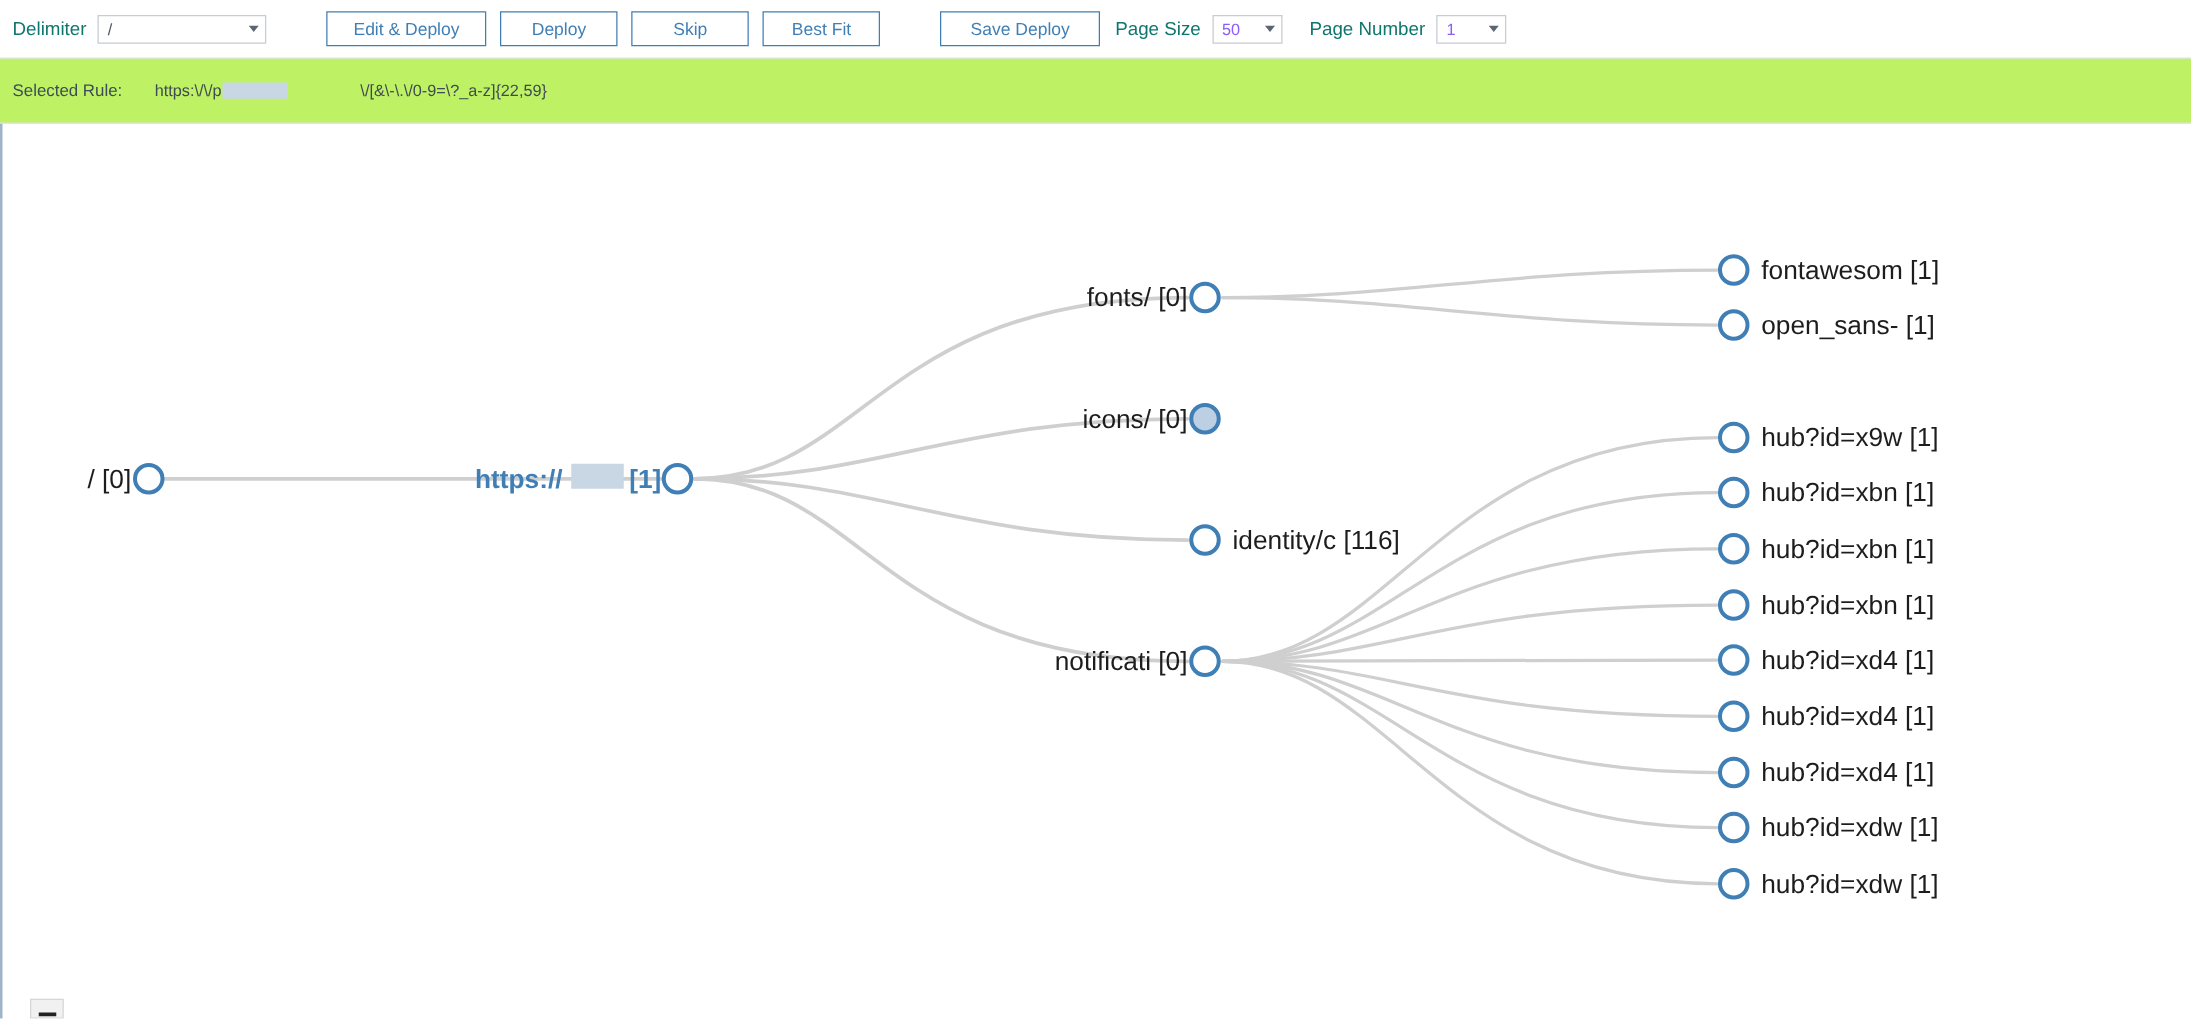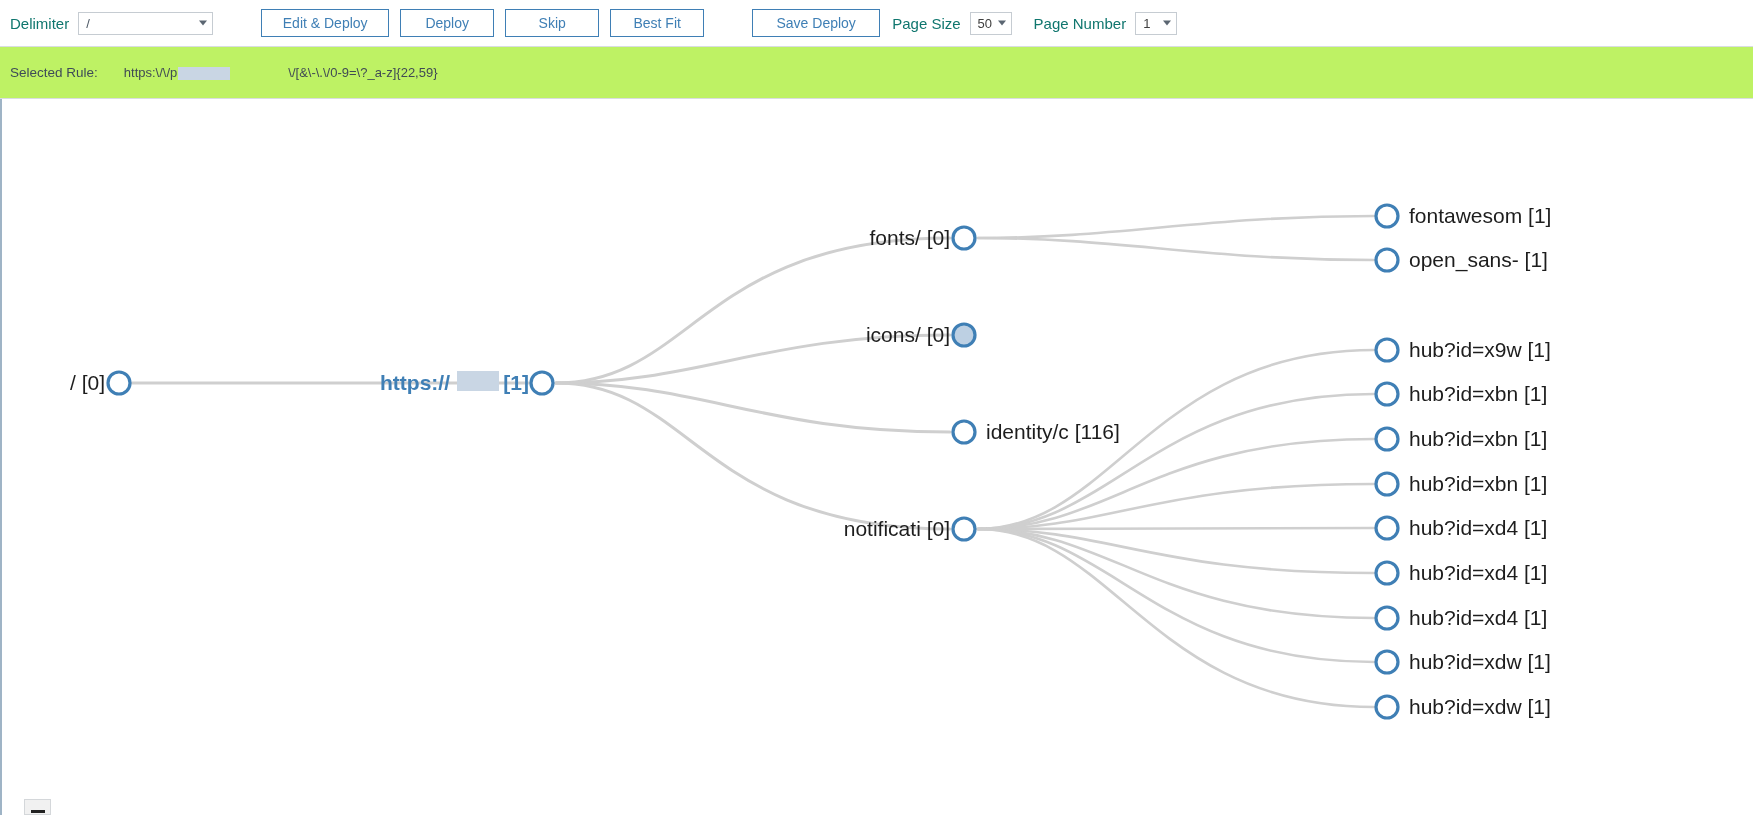--- a/index.html
+++ b/index.html
@@ -42,21 +42,21 @@
     border: 1px solid #c6ccd2;
     background: #ffffff;
     height: 23px;
     display: flex;
     align-items: center;
     font-size: 13px;
     color: #4a5663;
     padding: 0 20px 0 7px;
   }
   .select-box.delimiter { width: 135px; }
-  .select-box.small     { width: 42px; color: #404040; }
+  .select-box.small     { width: 56px; color: #8b5cf6; }
   .caret {
     position: absolute;
     right: 5px; top: 50%;
     transform: translateY(-50%);
     width: 0; height: 0;
     border-left: 4.5px solid transparent;
     border-right: 4.5px solid transparent;
     border-top: 5.5px solid #5b6672;
   }
   .tb-btn {
@@ -97,21 +97,21 @@
     font-size: 13.5px;
     color: #3e4b58;
     margin-right: 26px;
     white-space: nowrap;
   }
   .rule-value {
     font-size: 13px;
     color: #404a54;
     white-space: pre;
     display: flex;
-    align-items: flex-end;
+    align-items: center;
   }
   .redact {
     display: inline-block;
     width: 52px;
     height: 13px;
     background: #c9d6e4;
     margin: 0 1px;
     vertical-align: middle;
   }
   .rule-spacer { display: inline-block; width: 57px; }

